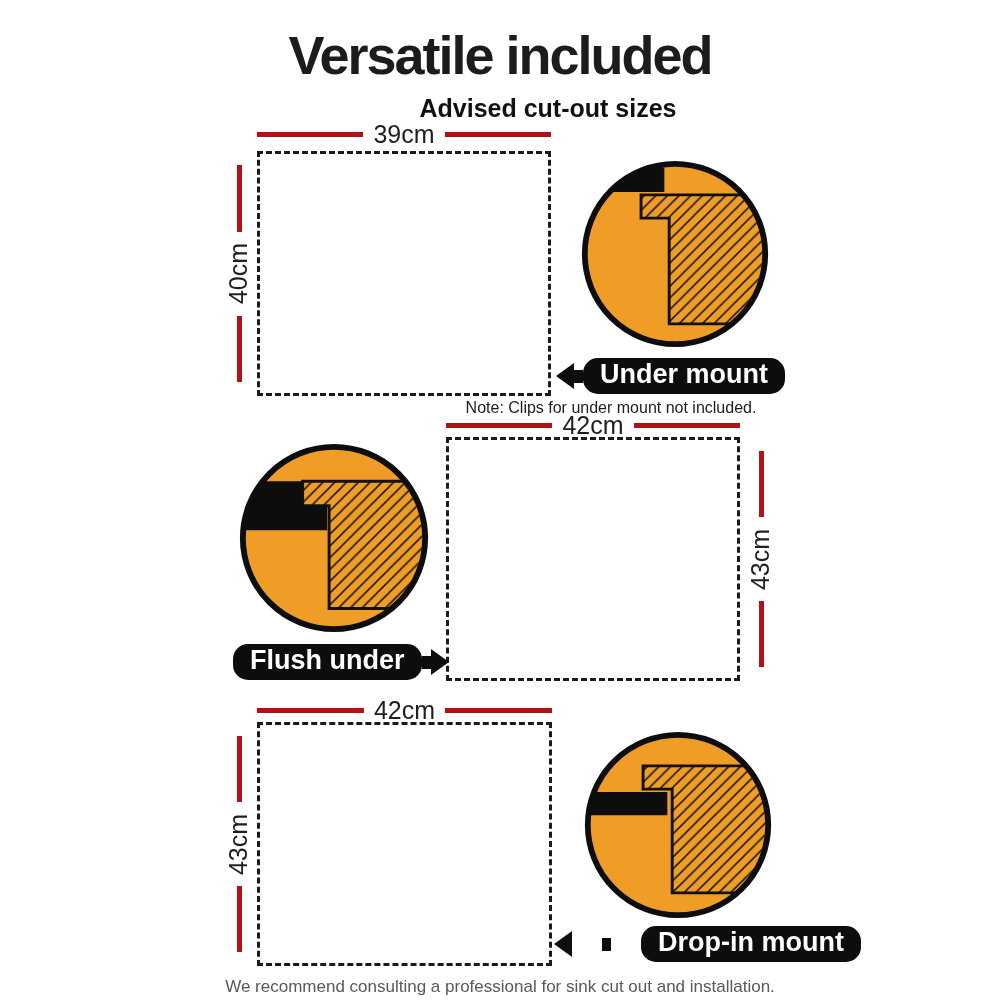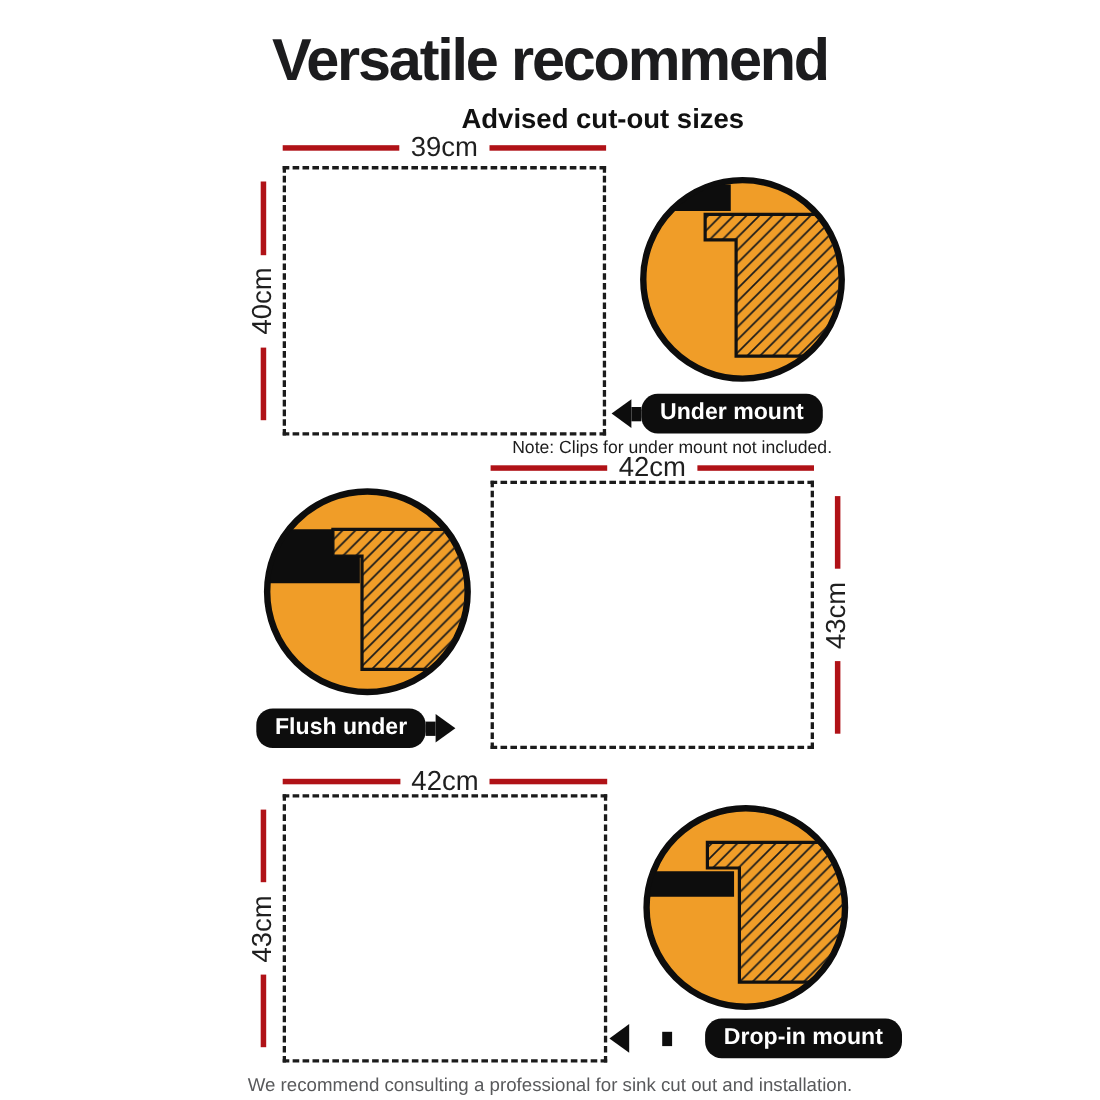--- a/index.html
+++ b/index.html
@@ -53,21 +53,21 @@
     border:3px dashed #1b1b1b;background:#ffffff;
   }
   
   .diagram{position:absolute;}
   
   .badge-row{
     position:absolute;display:flex;align-items:center;height:36px;
   }
   .badge{
     background:#0d0d0d;color:#ffffff;
-    font-size:21px;font-weight:bold;white-space:nowrap;
+    font-size:27px;font-weight:bold;white-space:nowrap;
     padding:2px 17px 5px 17px;border-radius:15px;line-height:29px;
   }
   .stem{width:9px;height:13px;background:#0d0d0d;}
   .tri-left{
     width:0;height:0;
     border-top:13px solid transparent;border-bottom:13px solid transparent;
     border-right:18px solid #0d0d0d;
   }
   .tri-right{
     width:0;height:0;
@@ -82,21 +82,21 @@
   .disclaimer{
     position:absolute;top:977px;left:0;width:1000px;
     text-align:center;font-size:17px;color:#58595b;
   }
 </style>
 </head>
 <body>
 
 <div class="stage">
 
-  <div class="title">Versatile recommend</div>
+  <div class="title">Versatile included</div>
   <div class="subtitle">Advised cut-out sizes</div>
 
   <div class="hdim" style="left:257px;top:120px;width:294px;">
     <div class="dline"></div>
     <div class="dtext">39cm</div>
     <div class="dline"></div>
   </div>
 
   <div class="vdim" style="left:218px;top:151px;height:245px;">
     <div class="dline"></div>

